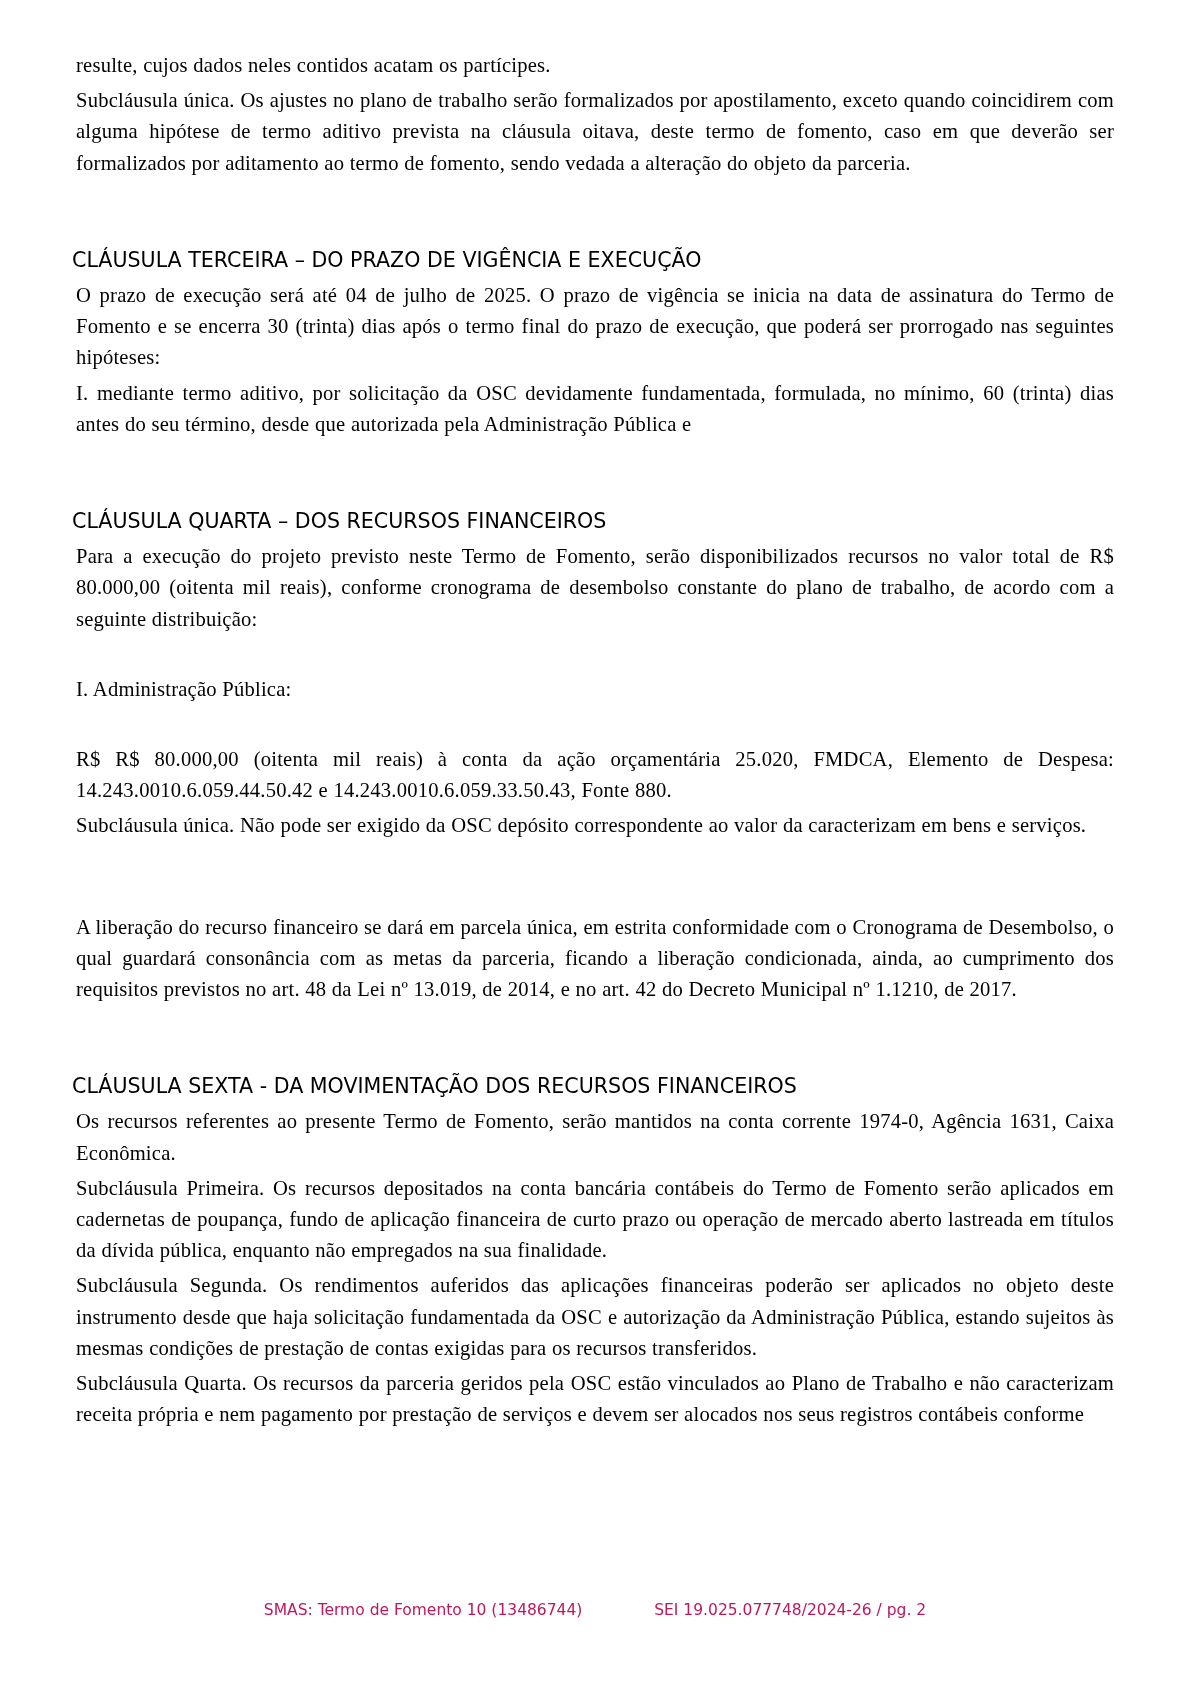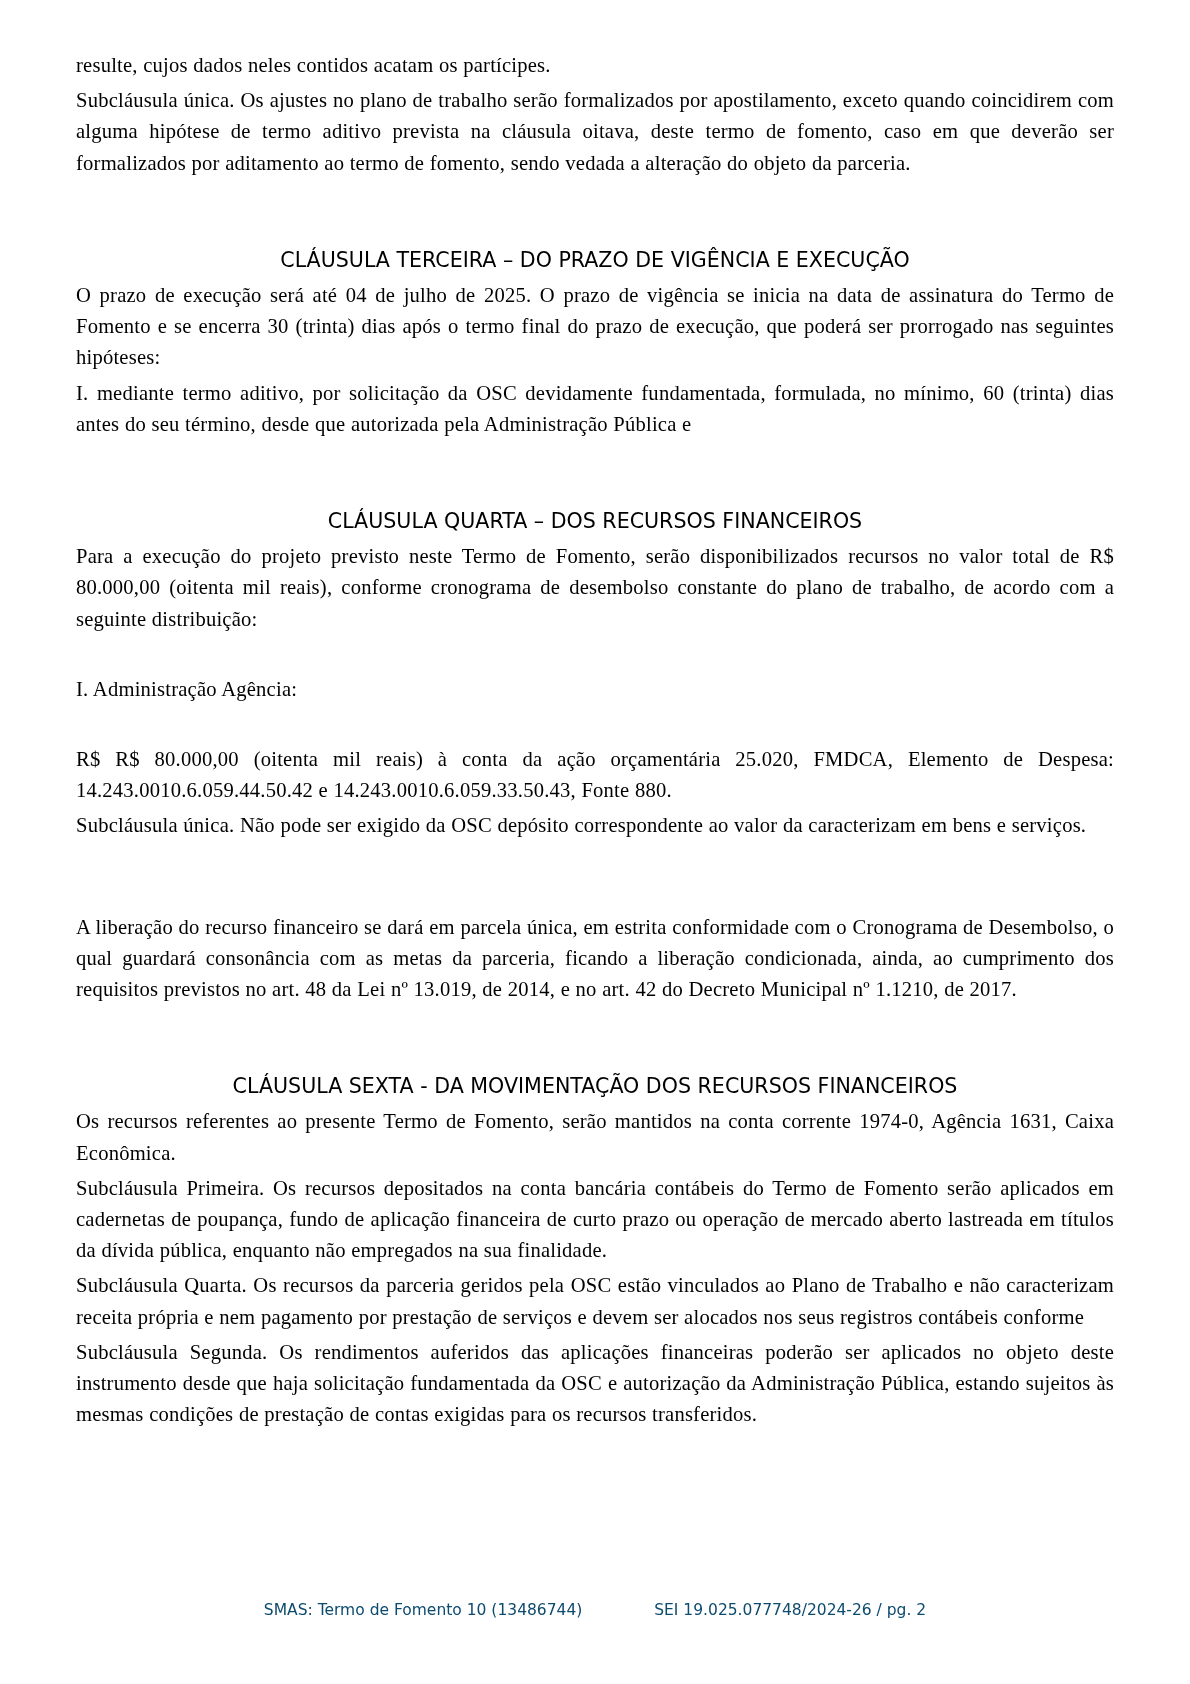--- a/index.html
+++ b/index.html
@@ -34,42 +34,42 @@
     text-align: justify;
     text-justify: inter-word;
     margin: 4px;
     letter-spacing: 0.01em;
     word-spacing: 0.01em;
     font-family: Liberation Serif, serif;
   }
   .heading {
     font-size: 20.6px;
     line-height: 31.2px;
-    text-align: center;
+    text-align: left;
     margin: 0;
     white-space: nowrap;
   }
   .gap-section {
     height: 62px;
   }
   .gap-small {
     height: 31px;
   }
   .block {
     margin: 0;
   }
   .footer {
     position: absolute;
     left: 0;
     top: 1600px;
     width: 1190px;
     text-align: center;
     font-size: 15.5px;
     line-height: 20px;
-    color: #0c4a6e;
+    color: #be185d;
     font-family: "DejaVu Sans", sans-serif;
   }
   .footer .sep {
     display: inline-block;
     width: 62px;
   }
 </style>
 </head>
 <body>
 
@@ -88,40 +88,40 @@
       <p class="para">O prazo de execução será até 04 de julho de 2025. O prazo de vigência se inicia na data de assinatura do Termo de Fomento e se encerra 30 (trinta) dias após o termo final do prazo de execução, que poderá ser prorrogado nas seguintes hipóteses:</p>
       <p class="para">I. mediante termo aditivo, por solicitação da OSC devidamente fundamentada, formulada, no mínimo, 60 (trinta) dias antes do seu término, desde que autorizada pela Administração Pública e</p>
     </div>
 
     <div class="gap-section"></div>
 
     <div class="block">
       <p class="heading">CLÁUSULA QUARTA – DOS RECURSOS FINANCEIROS</p>
       <p class="para">Para a execução do projeto previsto neste Termo de Fomento, serão disponibilizados recursos no valor total de R$ 80.000,00 (oitenta mil reais), conforme cronograma de desembolso constante do plano de trabalho, de acordo com a seguinte distribuição:</p>
       <div class="gap-small"></div>
-      <p class="para">I. Administração Agência:</p>
+      <p class="para">I. Administração Pública:</p>
       <div class="gap-small"></div>
       <p class="para">R$ R$ 80.000,00 (oitenta mil reais) à conta da ação orçamentária 25.020, FMDCA, Elemento de Despesa: 14.243.0010.6.059.44.50.42 e 14.243.0010.6.059.33.50.43, Fonte 880.</p>
       <p class="para">Subcláusula única. Não pode ser exigido da OSC depósito correspondente ao valor da caracterizam em bens e serviços.</p>
     </div>
 
     <div class="gap-section"></div>
 
     <div class="block">
       <p class="para">A liberação do recurso financeiro se dará em parcela única, em estrita conformidade com o Cronograma de Desembolso, o qual guardará consonância com as metas da parceria, ficando a liberação condicionada, ainda, ao cumprimento dos requisitos previstos no art. 48 da Lei nº 13.019, de 2014, e no art. 42 do Decreto Municipal nº 1.1210, de 2017.</p>
     </div>
 
     <div class="gap-section"></div>
 
     <div class="block">
       <p class="heading">CLÁUSULA SEXTA - DA MOVIMENTAÇÃO DOS RECURSOS FINANCEIROS</p>
       <p class="para">Os recursos referentes ao presente Termo de Fomento, serão mantidos na conta corrente 1974-0, Agência 1631, Caixa Econômica.</p>
       <p class="para">Subcláusula Primeira. Os recursos depositados na conta bancária contábeis do Termo de Fomento serão aplicados em cadernetas de poupança, fundo de aplicação financeira de curto prazo ou operação de mercado aberto lastreada em títulos da dívida pública, enquanto não empregados na sua finalidade.</p>
+      <p class="para">Subcláusula Segunda. Os rendimentos auferidos das aplicações financeiras poderão ser aplicados no objeto deste instrumento desde que haja solicitação fundamentada da OSC e autorização da Administração Pública, estando sujeitos às mesmas condições de prestação de contas exigidas para os recursos transferidos.</p>
       <p class="para">Subcláusula Quarta. Os recursos da parceria geridos pela OSC estão vinculados ao Plano de Trabalho e não caracterizam receita própria e nem pagamento por prestação de serviços e devem ser alocados nos seus registros contábeis conforme</p>
-      <p class="para">Subcláusula Segunda. Os rendimentos auferidos das aplicações financeiras poderão ser aplicados no objeto deste instrumento desde que haja solicitação fundamentada da OSC e autorização da Administração Pública, estando sujeitos às mesmas condições de prestação de contas exigidas para os recursos transferidos.</p>
     </div>
 
   </div>
 
   <div class="footer">
     <span>SMAS: Termo de Fomento 10 (13486744)</span>
     <span class="sep"></span>
     <span>SEI 19.025.077748/2024-26 / pg. 2</span>
   </div>
 

